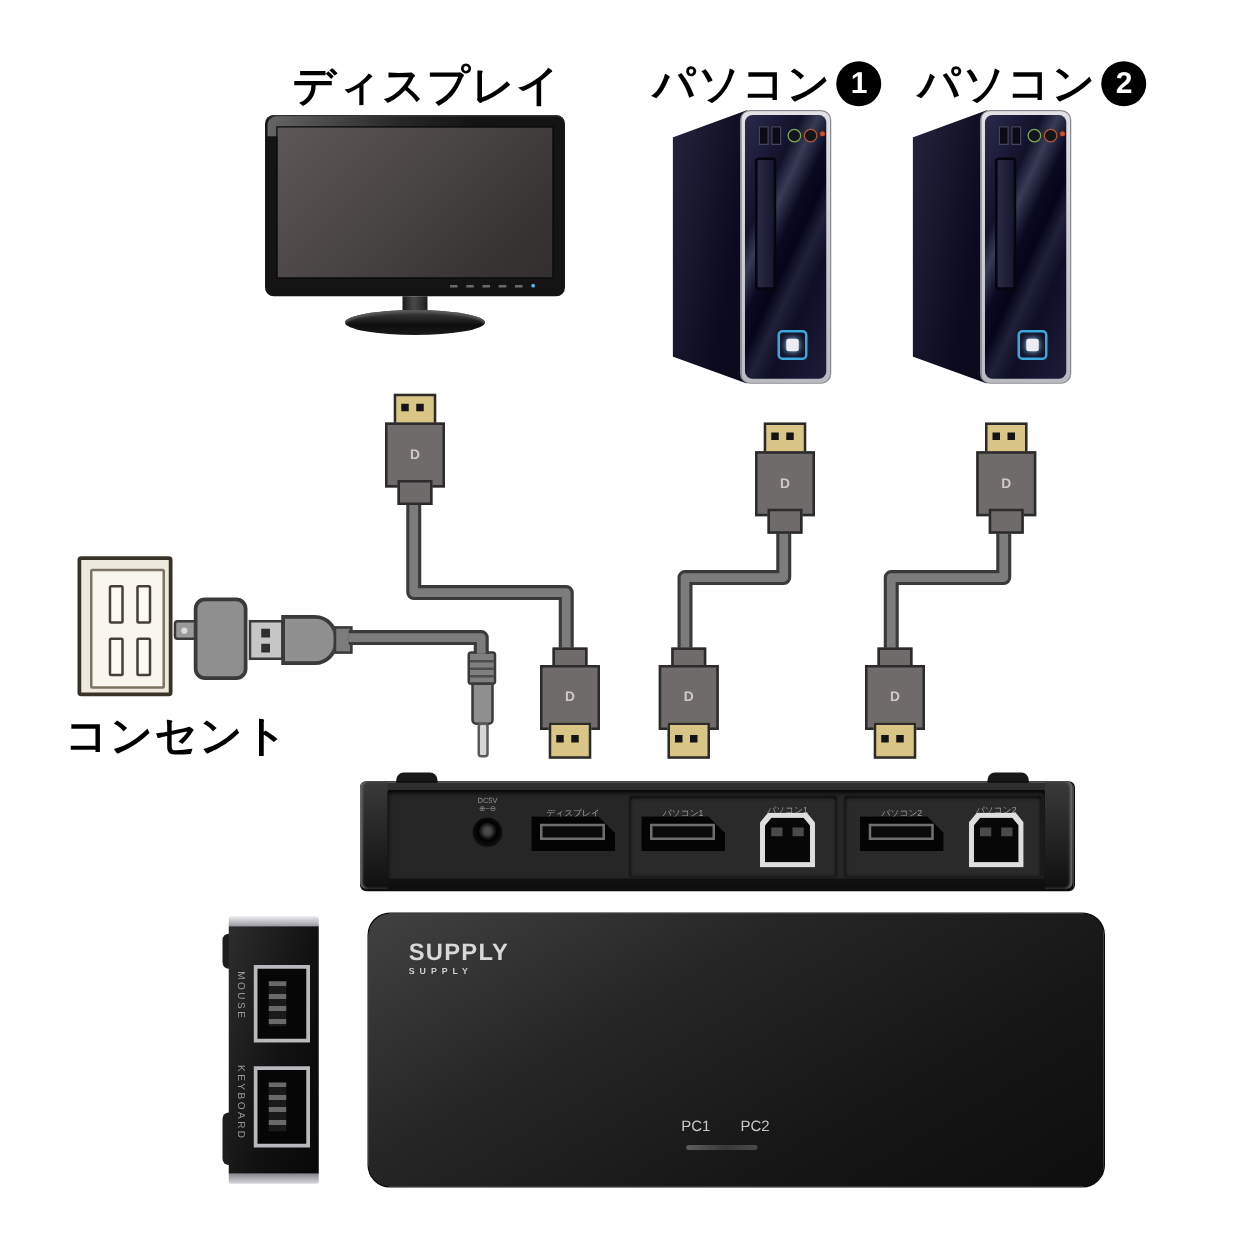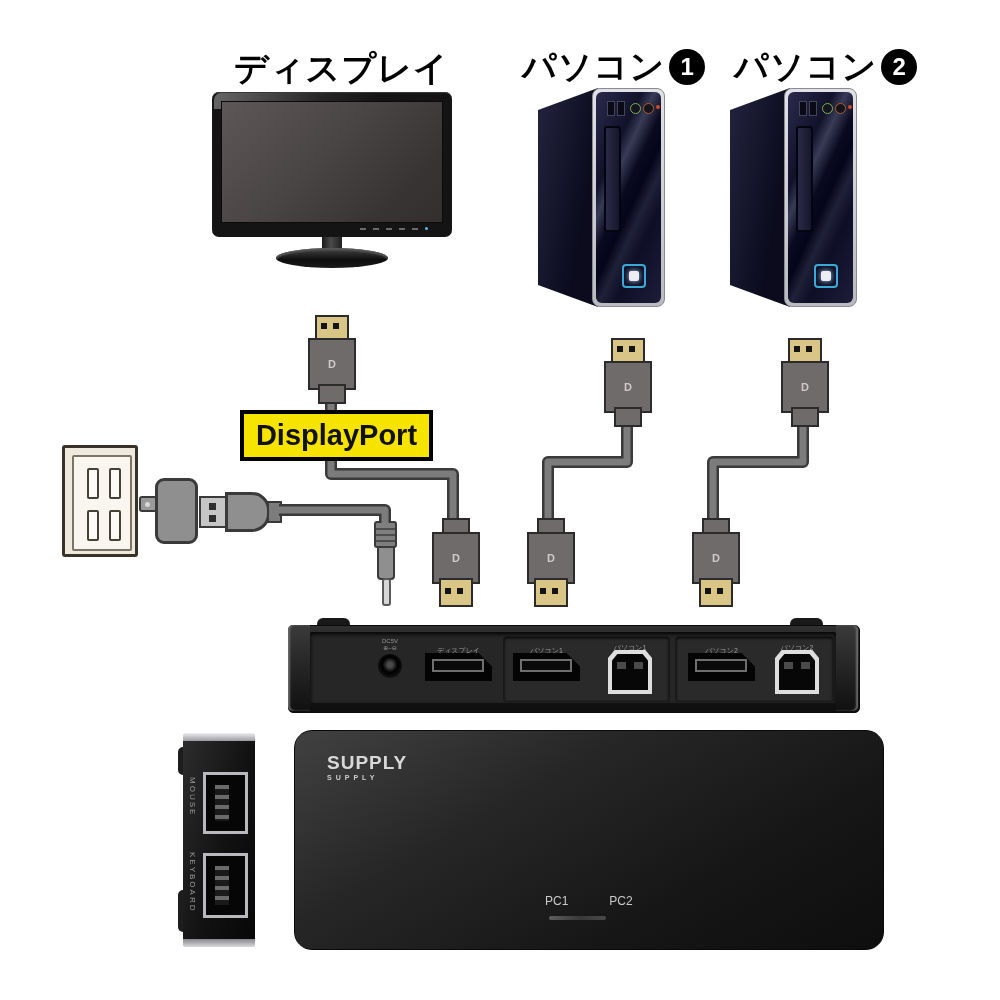--- a/index.html
+++ b/index.html
@@ -99,21 +99,21 @@
         clip-path:polygon(15% 0,85% 0,100% 18%,100% 100%,0 100%,0 18%);}
   .usbB-in{position:absolute;left:4px;top:4px;width:36px;height:36px;background:#070707;
            clip-path:polygon(15% 0,85% 0,100% 18%,100% 100%,0 100%,0 18%);}
   .usbB-pin{position:absolute;top:12px;width:9px;height:7px;background:#4a4a4a;}
   
   .front{left:294px;top:730px;width:590px;height:220px;border-radius:18px;border:1px solid #0a0a0a;z-index:2;
          background:linear-gradient(150deg,#414141 0%,#262626 35%,#161616 70%,#0e0e0e 100%);}
   .brand{position:absolute;left:32px;top:22px;color:#d8d8d8;}
   .brand-main{font-size:19px;font-weight:bold;letter-spacing:1px;line-height:19px;}
   .brand-sub{font-size:7px;font-weight:bold;letter-spacing:4px;color:#cfcfcf;margin-top:2px;}
-  .front-pcs{position:absolute;left:250px;top:163px;display:flex;gap:41px;color:#c9c9c9;font-size:12px;align-items:center;}
+  .front-pcs{position:absolute;left:250px;top:163px;display:flex;gap:24px;color:#c9c9c9;font-size:12px;align-items:center;}
   .front-slot{position:absolute;left:254px;top:185px;width:57px;height:4px;border-radius:2px;
               background:linear-gradient(90deg,#5e5e5e,#383838 55%,#4a4a4a);}
   
   .side{left:183px;top:733px;width:72px;height:214px;z-index:2;}
   .side-top{position:absolute;left:0;top:0;width:72px;height:8px;background:linear-gradient(#ededf0,#9a9aa2);border-radius:2px 2px 0 0;}
   .side-body{position:absolute;left:0;top:8px;width:72px;height:198px;
              background:linear-gradient(105deg,#2d2d2d,#121212 55%,#070707);}
   .side-bot{position:absolute;left:0;top:206px;width:72px;height:8px;background:linear-gradient(#86868e,#d8d8dc);border-radius:0 0 2px 2px;}
   .side-bump{position:absolute;left:-5px;width:11px;background:#1d1d1d;border-radius:5px;}
   .side-usb{position:absolute;left:20px;width:39px;border:3px solid #b9b9bd;background:#060606;}
@@ -227,23 +227,20 @@
   <div class="abs dpc up" style="left:781px;top:338px;">
     <div class="dp-tip"></div>
     <div class="dp-hole hole-l"></div>
       <div class="dp-hole hole-r"></div>
     <div class="dp-body">
         <span class="dp-logo">D</span>
       </div>
     <div class="dp-neck"></div>
   </div>
 
-  <div class="abs tag">
-    <span>DisplayPort</span>
-  </div>
 
   <div class="abs dpc down" style="left:432px;top:518px;">
     <div class="dp-neck"></div>
     <div class="dp-body">
         <span class="dp-logo">D</span>
       </div>
     <div class="dp-tip"></div>
     <div class="dp-hole hole-l"></div>
       <div class="dp-hole hole-r"></div>
   </div>
@@ -276,20 +273,21 @@
   <div class="abs prong">
       <div class="prong-hole"></div>
     </div>
   <div class="abs adapter"></div>
   <div class="abs usb-metal">
     <div class="usb-sq" style="top:5px;"></div>
       <div class="usb-sq" style="top:17px;"></div>
   </div>
   <div class="abs usb-mold"></div>
   <div class="abs usb-neck"></div>
+  <div class="abs jp-label" style="left:52px;top:566px;">コンセント</div>
 
   <div class="abs dc-ridge">
     <div class="ridge-line" style="top:5px;"></div>
       <div class="ridge-line" style="top:11px;"></div>
       <div class="ridge-line" style="top:17px;"></div>
   </div>
   <div class="abs dc-barrel"></div>
   <div class="abs dc-tip"></div>
 
   <div class="abs rear">

